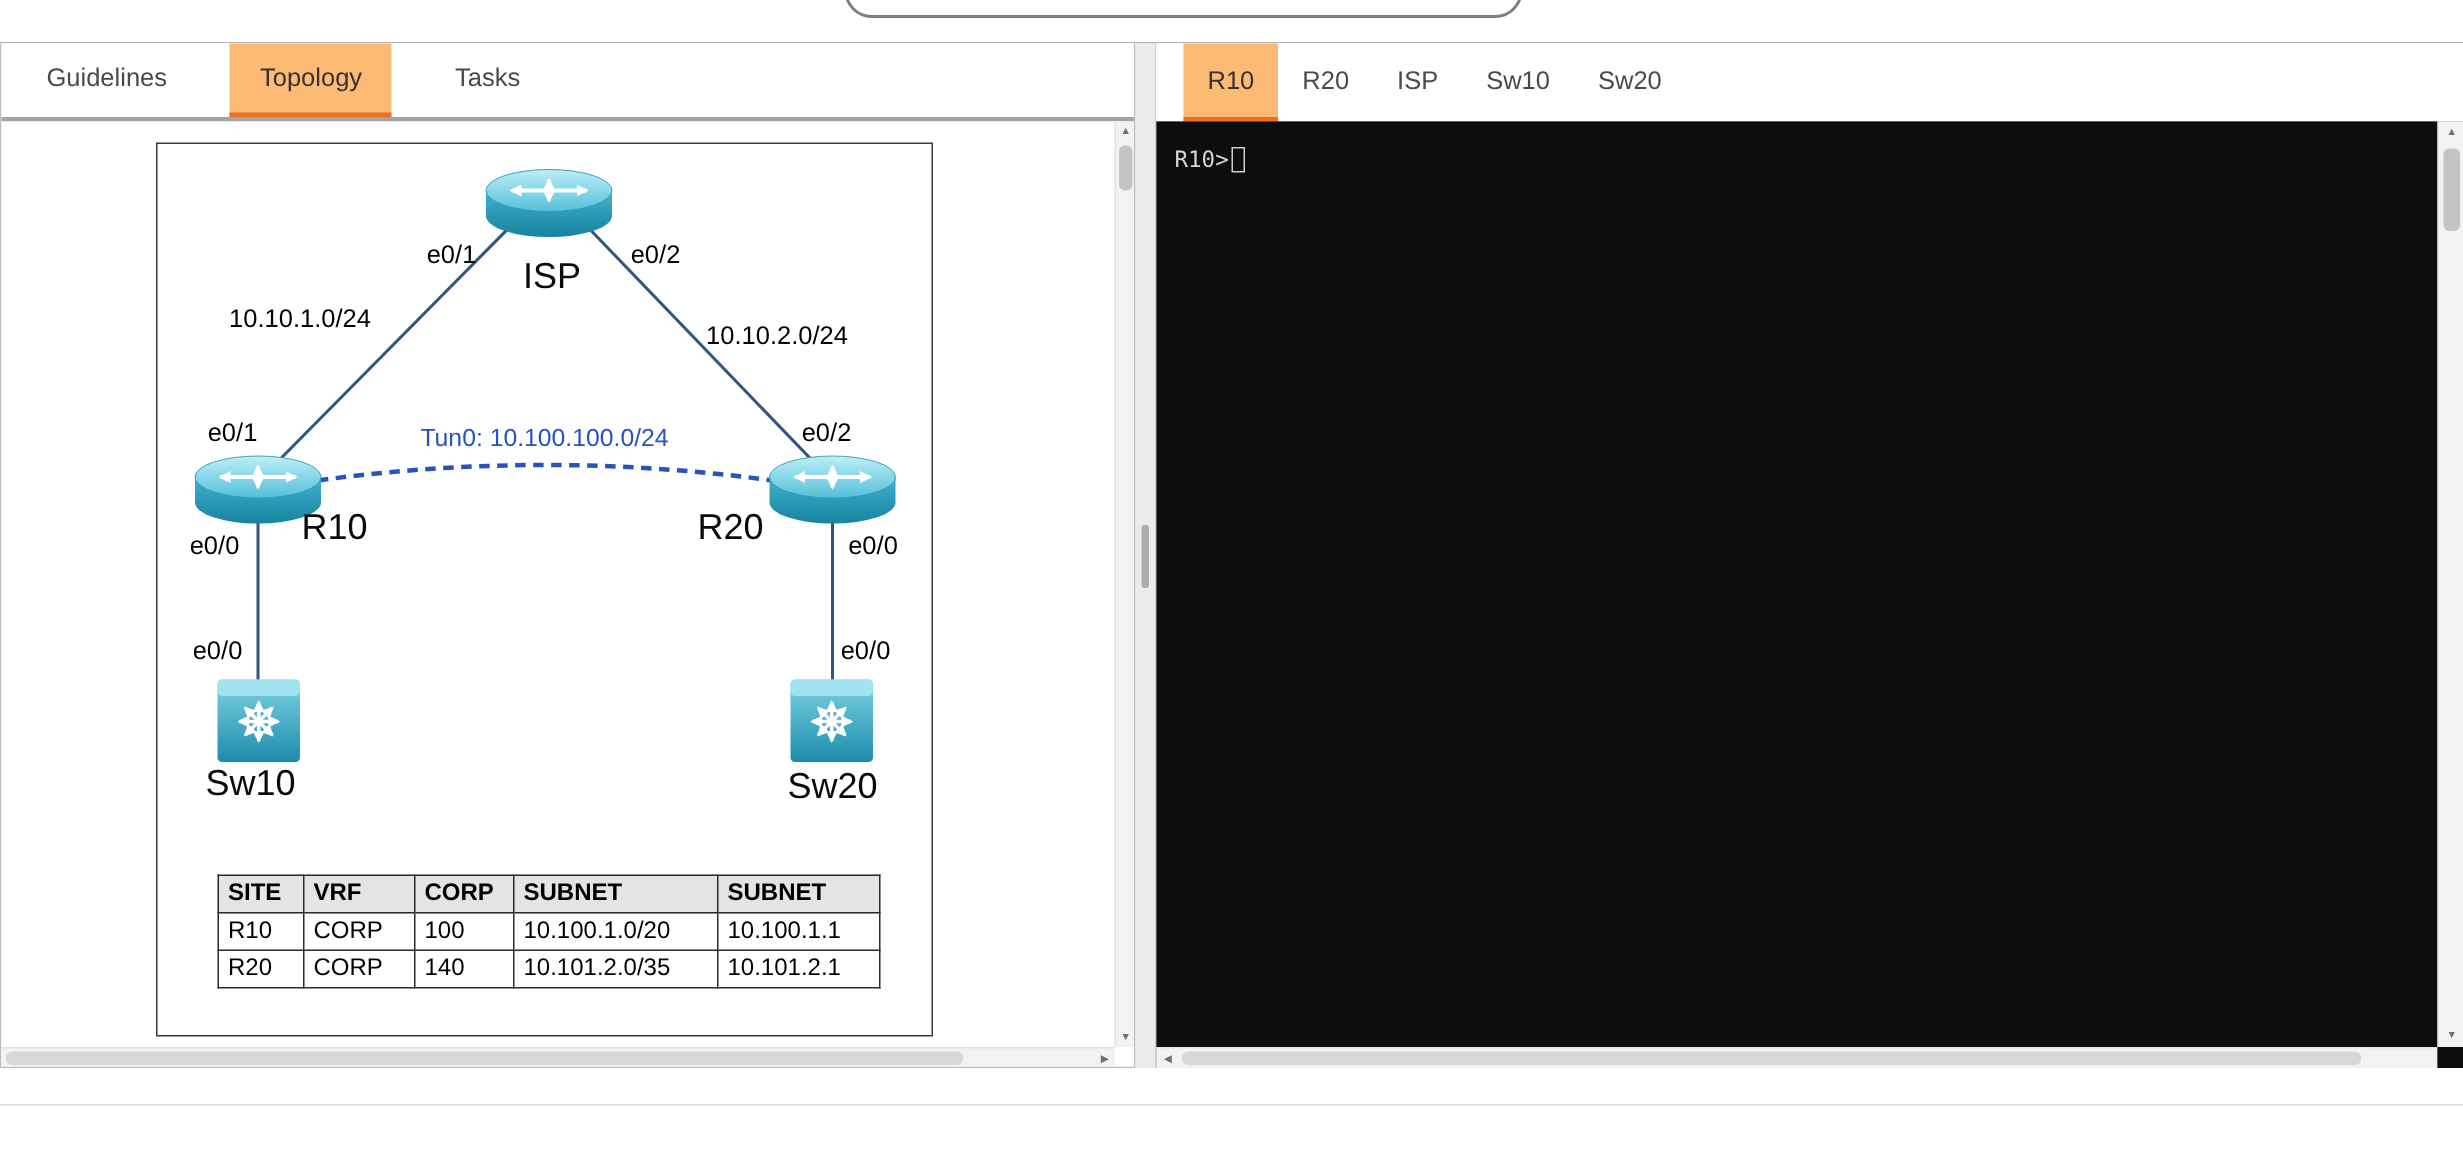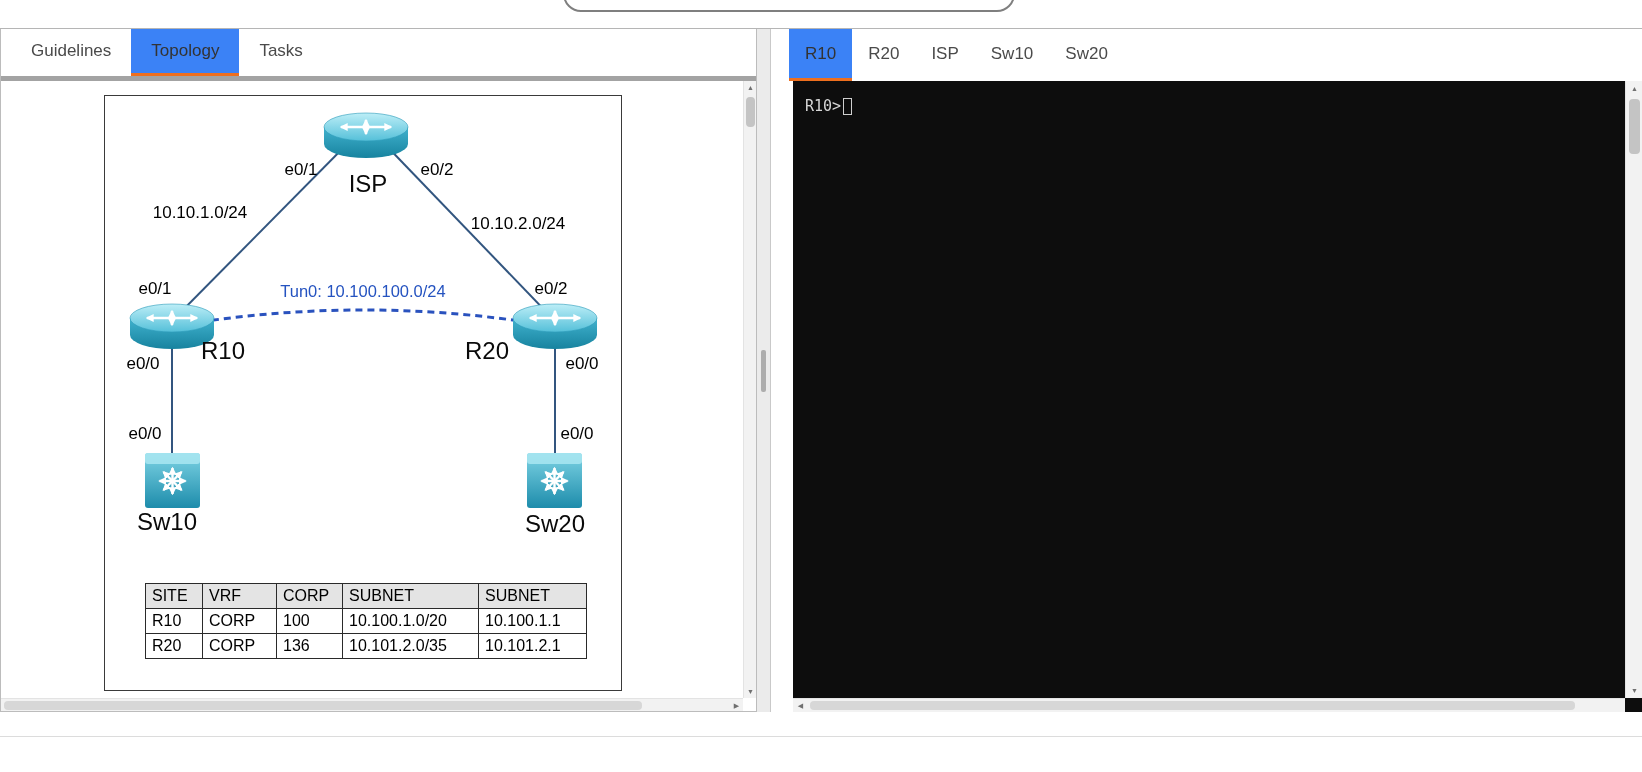--- a/index.html
+++ b/index.html
@@ -10,35 +10,35 @@
   .top-box { position:absolute; left:563px; top:-28px; width:452px; height:40px;
     background:#fff; border:2px solid #7f7f7f; border-radius:18px; }
 
   .main { display:flex; height:684px; border-top:1px solid #b5b5b5; }
 
   
   .left-panel { width:757px; background:#fff; border-left:1px solid #bcbcbc;
     border-right:1px solid #bcbcbc; border-bottom:1px solid #bcbcbc;
     display:flex; flex-direction:column; }
   .tabbar { height:52px; display:flex; align-items:stretch; background:#fff; }
-  .left-panel .tabbar { border-bottom:5px solid #a3a3a3; padding-left:10px; }
+  .left-panel .tabbar { border-bottom:3px solid #a3a3a3; padding-left:10px;gap:22px; }
   .tab { display:flex; align-items:center; padding:0 20px; font-size:17px;
     color:#4a4a4a; cursor:pointer; border-bottom:3px solid transparent; }
-  .tab.active { background:#3b82f6; border-bottom:3px solid #ee6f1e; color:#333; }
+  .tab.active { background:#fdba74; border-bottom:3px solid #ee6f1e; color:#333; }
 
   .left-content { position:relative; flex:1; background:#fff; overflow:hidden; }
   .diagram { position:absolute; left:103px; top:14px; width:518px; height:596px;
     border:1px solid #3a3a3a; background:#fff; }
   .diagram svg { position:absolute; left:0; top:0; }
 
   .topo-table { position:absolute; left:40px; top:487px; border-collapse:collapse;
     font-size:16px; color:#000; table-layout:fixed; }
   .topo-table th, .topo-table td { border:1px solid #2a2a2a; padding:3px 6px;
     text-align:left; white-space:nowrap; }
-  .topo-table th { background:#e4e4e4; font-weight:normal; }
+  .topo-table th { background:#e4e4e4; font-weight:bold; }
   .c1{width:57px}.c2{width:74px}.c3{width:66px}.c4{width:136px}.c5{width:108px}
 
   
   .vscroll { position:absolute; top:0; right:0; width:13px; background:#f2f2f2;
     border-left:1px solid #e3e3e3; }
   .hscroll { position:absolute; bottom:0; left:0; height:13px; background:#f2f2f2;
     border-top:1px solid #e3e3e3; }
   .scroll-arrow { position:absolute; width:13px; height:13px; font-size:7px;
     color:#707070; display:flex; align-items:center; justify-content:center;
     cursor:pointer; }
@@ -52,21 +52,21 @@
 
   
   .splitter { width:14px; background:#ebebeb; border-right:1px solid #c9c9c9;
     display:flex; align-items:center; justify-content:center; cursor:col-resize; }
   .splitter .handle { width:5px; height:42px; background:#adadad; border-radius:2px; }
 
   
   .right-panel { flex:1; display:flex; flex-direction:column; background:#fff; }
   .right-panel .tabbar { padding-left:18px; }
   .right-panel .tab { padding:0 16px; }
-  .terminal-wrap { position:relative; flex:1; background:#737373;margin-left:22px; }
+  .terminal-wrap { position:relative; flex:1; background:#737373; }
   .terminal { position:absolute; left:0; top:0; right:17px; bottom:14px;
     background:#0d0d0d; color:#d6d6d6; font-family:"DejaVu Sans Mono", monospace;
     font-size:15px; padding:16px 12px; cursor:text; }
   .cursor { display:inline-block; width:9px; height:17px; border:1px solid #cfcfcf;
     vertical-align:text-bottom; margin-left:2px; }
   .terminal-wrap .vscroll { width:17px; top:0; right:0; bottom:14px; height:auto; }
   .terminal-wrap .vscroll .scroll-arrow { width:17px; height:15px; }
   .terminal-wrap .vscroll .vthumb { left:3px; width:11px; }
   .terminal-wrap .hscroll { height:14px; left:0; right:17px; width:auto; }
   .terminal-wrap .hscroll .scroll-arrow { width:15px; height:14px; }
@@ -194,21 +194,21 @@
           <tr>
             <td>R10</td>
             <td>CORP</td>
             <td>100</td>
             <td>10.100.1.0/20</td>
             <td>10.100.1.1</td>
           </tr>
           <tr>
             <td>R20</td>
             <td>CORP</td>
-            <td>136</td>
+            <td>140</td>
             <td>10.101.2.0/35</td>
             <td>10.101.2.1</td>
           </tr>
         </tbody>
           </table>
       </div>
 
       <div class="vscroll">
         <div class="scroll-arrow" style="top:0;">▲</div>
         <div class="vthumb" style="top:16px; height:30px;"></div>

